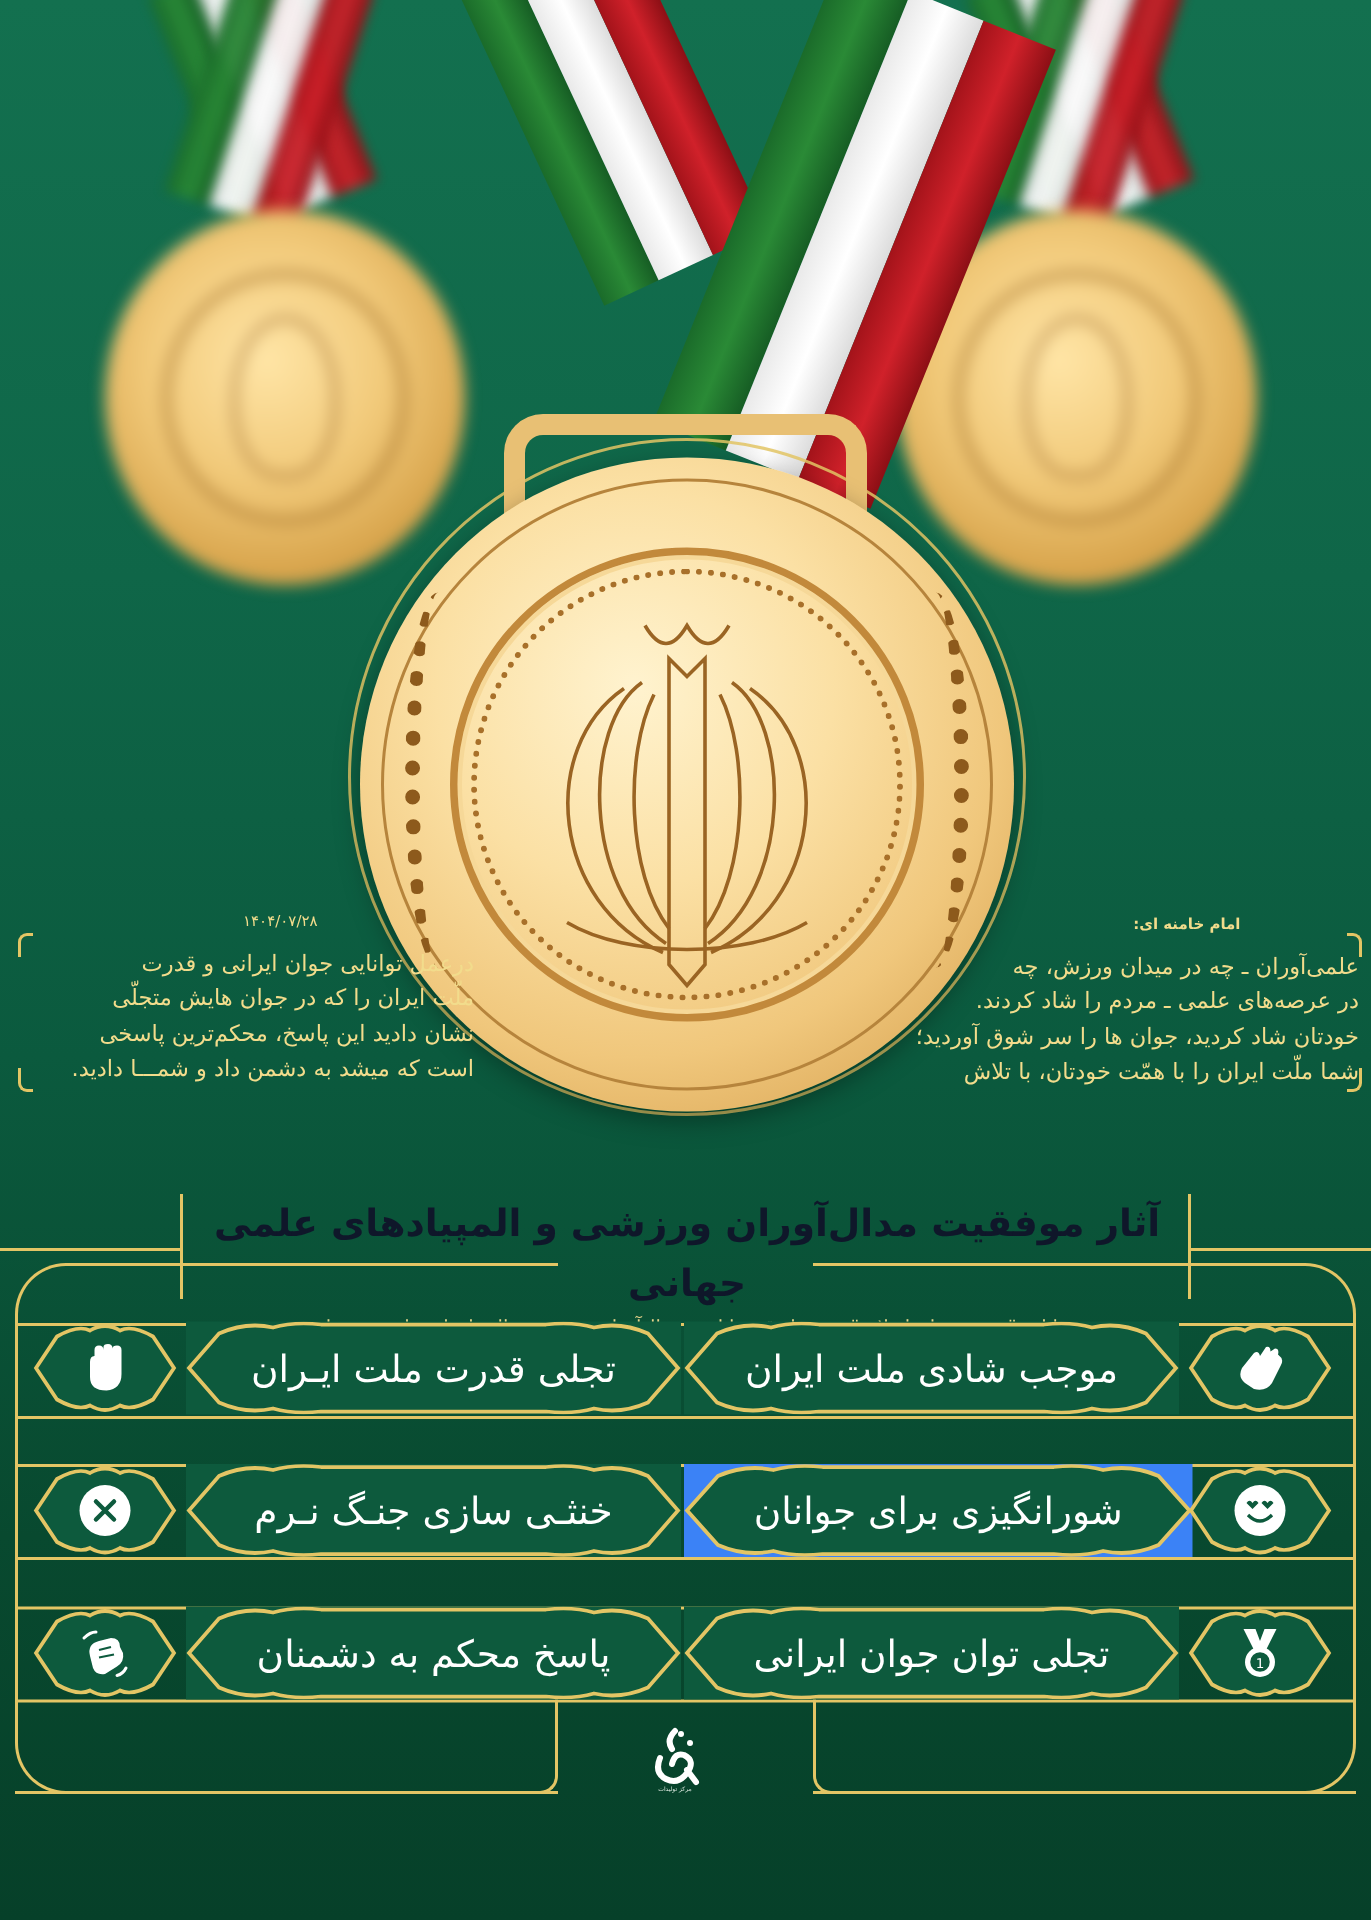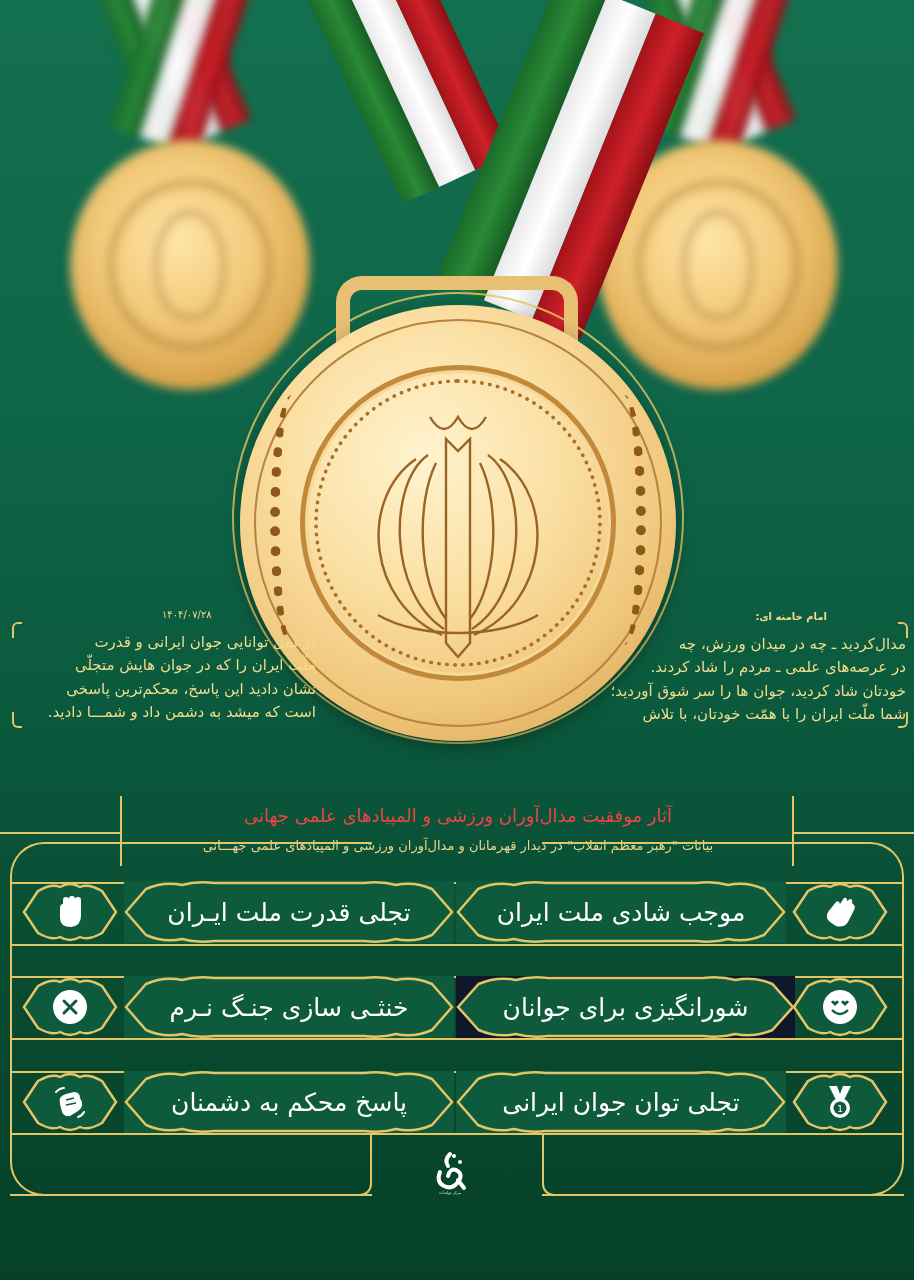--- a/index.html
+++ b/index.html
@@ -61,21 +61,21 @@
     }
 
     
     .quote { position: absolute; direction: rtl; color: #f2dc8c; font-size: 15px; line-height: 23.5px; }
     .quote .author { font-size: 10px; font-weight: bold; color: #f2dc8c; margin-bottom: 4px; }
     .quote .date { font-size: 10px; color: #f2dc8c; text-align: left; direction: ltr; margin-bottom: 4px; }
     .bracket { position: absolute; width: 10px; height: 16px; border-color: #e3c565; border-style: solid; }
 
     
     .title-wrap { position: absolute; left: 118px; top: 796px; width: 680px; height: 72px; text-align: center; direction: rtl; }
-    .title { font-size: 18px; font-weight: normal; color: #ef4444; letter-spacing: 0; line-height: 40px; }
+    .title { font-size: 25px; font-weight: bold; color: #0f172a; letter-spacing: 0; line-height: 40px; }
     .subtitle { font-size: 13px; color: #e9d58b; line-height: 20px; }
     .vbar { position: absolute; top: 796px; width: 2px; height: 70px; background: #e3c565; }
     .hline { position: absolute; height: 2px; background: #e3c565; }
 
     
     .frame { position: absolute; border: 2px solid #e3c565; }
 
     
     .badge { position: absolute; height: 62px; }
     .badge svg { position: absolute; inset: 0; width: 100%; height: 100%; }
@@ -154,21 +154,21 @@
       <path d="M142 56 C200 96 190 200 116 232"></path>
       <path d="M78 60 C58 100 60 180 88 216"></path>
       <path d="M122 60 C142 100 140 180 112 216"></path>
       <path d="M20 212 C60 236 140 236 180 212"></path>
     </g>
   </svg>
 </div>
 
 <div class="quote" style="left:628px; top:605px; width:278px;">
   <div class="author" style="margin-right:79px;">امام خامنه ای:</div>
-  <div>مدال‌کردید ـ چه در میدان ورزش، چه</div>
+  <div>علمی‌آوران ـ چه در میدان ورزش، چه</div>
   <div>در عرصه‌های علمی ـ مردم را شاد کردند.</div>
   <div style="white-space:nowrap;">خودتان شاد کردید، جوان ها را سر شوق آوردید؛</div>
   <div>شما ملّت ایران را با همّت خودتان، با تلاش</div>
 </div>
 <div class="bracket" style="left:898px; top:622px; border-width:2px 2px 0 0; border-radius:0 6px 0 0;"></div>
 <div class="bracket" style="left:898px; top:712px; border-width:0 2px 2px 0; border-radius:0 0 6px 0;"></div>
 
 <div class="quote" style="left:16px; top:603px; width:300px;">
   <div class="date" style="margin-left:146px;">۱۴۰۴/۰۷/۲۸</div>
   <div>درعمل توانایی جوان ایرانی و قدرت</div>
@@ -222,21 +222,21 @@
 </div>
 <div class="icon-badge" style="left:22px; top:881px;">
   <svg class="frame-svg" viewBox="0 0 96 62" preserveAspectRatio="none">
       <path d="M2 31 L16 10 Q30 2 38 6 Q48 0 58 6 Q66 2 80 10 L94 31 L80 52 Q66 60 58 56 Q48 62 38 56 Q30 60 16 52 Z" fill="#0d5a3d" stroke="#e3c565" stroke-width="2.5"></path>
     </svg>
   <svg class="ico" viewBox="0 0 36 36">
       <path d="M8 14 Q8 10 11 10 L11 6 Q11 3 14 3 Q17 3 17 6 L17 4 Q17 2 20 2 Q23 2 23 5 L23 5 Q23 3 26 3 Q29 3 29 6 L29 22 Q29 32 19 33 Q8 33 8 24 Z" fill="#fff"></path>
     </svg>
 </div>
 
-<div class="badge" style="left:456px; top:976px; width:339px; background:#0f172a;">
+<div class="badge" style="left:456px; top:976px; width:339px; background:#3b82f6;">
   <svg viewBox="0 0 330 62" preserveAspectRatio="none">
       <path d="M2 31 L22 8 Q40 0 58 4 Q72 0 90 2 L240 2 Q258 0 272 4 Q290 0 308 8 L328 31 L308 54 Q290 62 272 58 Q258 62 240 60 L90 60 Q72 62 58 58 Q40 62 22 54 Z" fill="#0d5a3d" stroke="#e3c565" stroke-width="2.5"></path>
     </svg>
   <div class="label">شورانگیزی برای جوانان</div>
 </div>
 <div class="icon-badge" style="left:792px; top:976px;">
   <svg class="frame-svg" viewBox="0 0 96 62" preserveAspectRatio="none">
       <path d="M2 31 L16 10 Q30 2 38 6 Q48 0 58 6 Q66 2 80 10 L94 31 L80 52 Q66 60 58 56 Q48 62 38 56 Q30 60 16 52 Z" fill="#0d5a3d" stroke="#e3c565" stroke-width="2.5"></path>
     </svg>
   <svg class="ico" viewBox="0 0 36 36">

